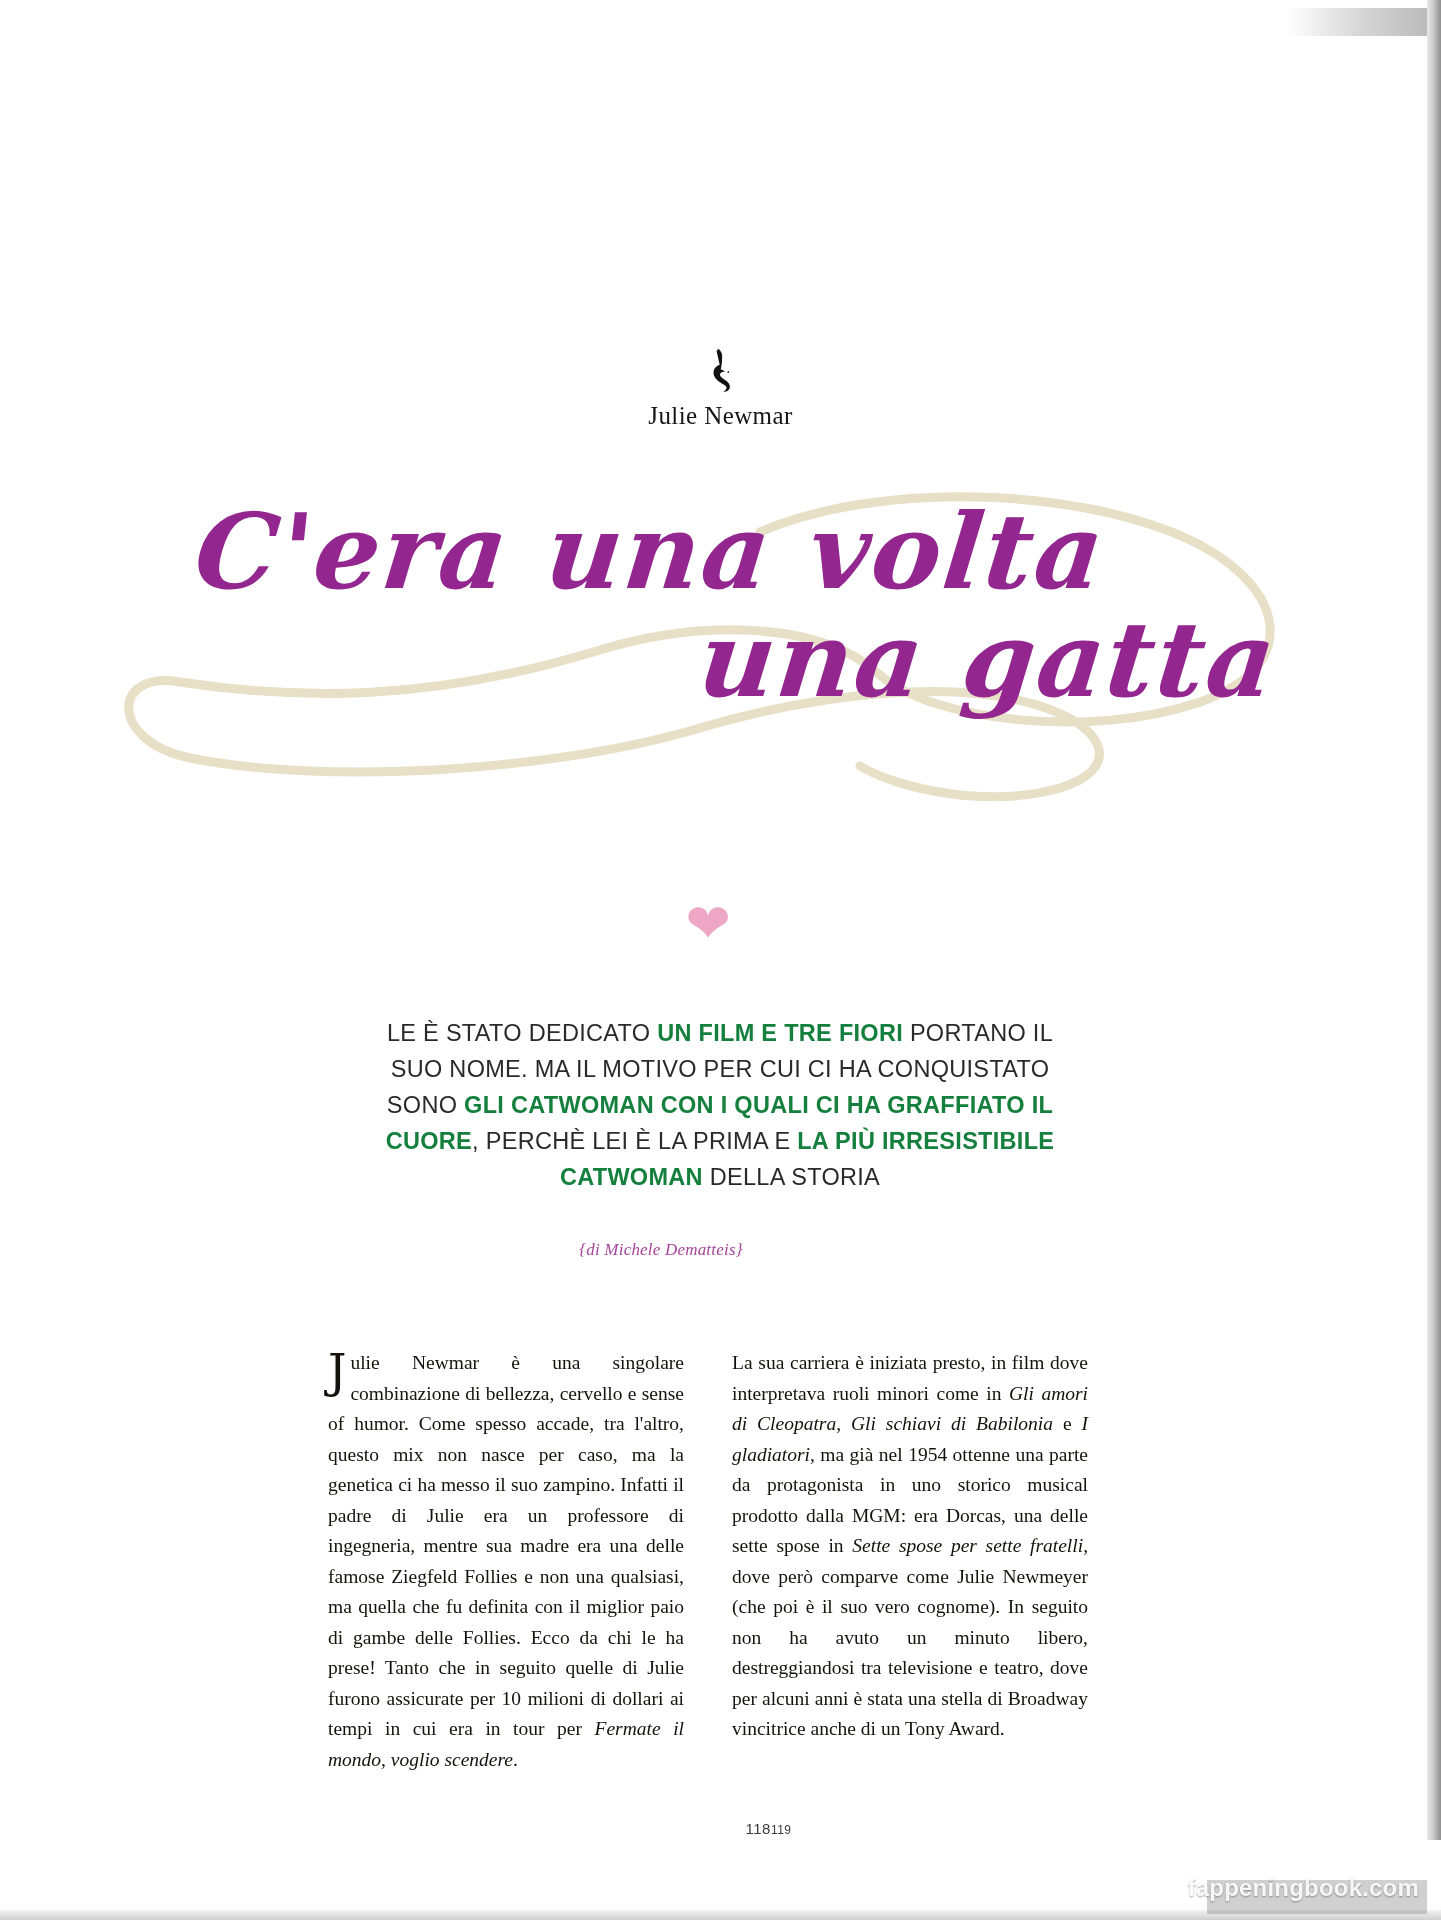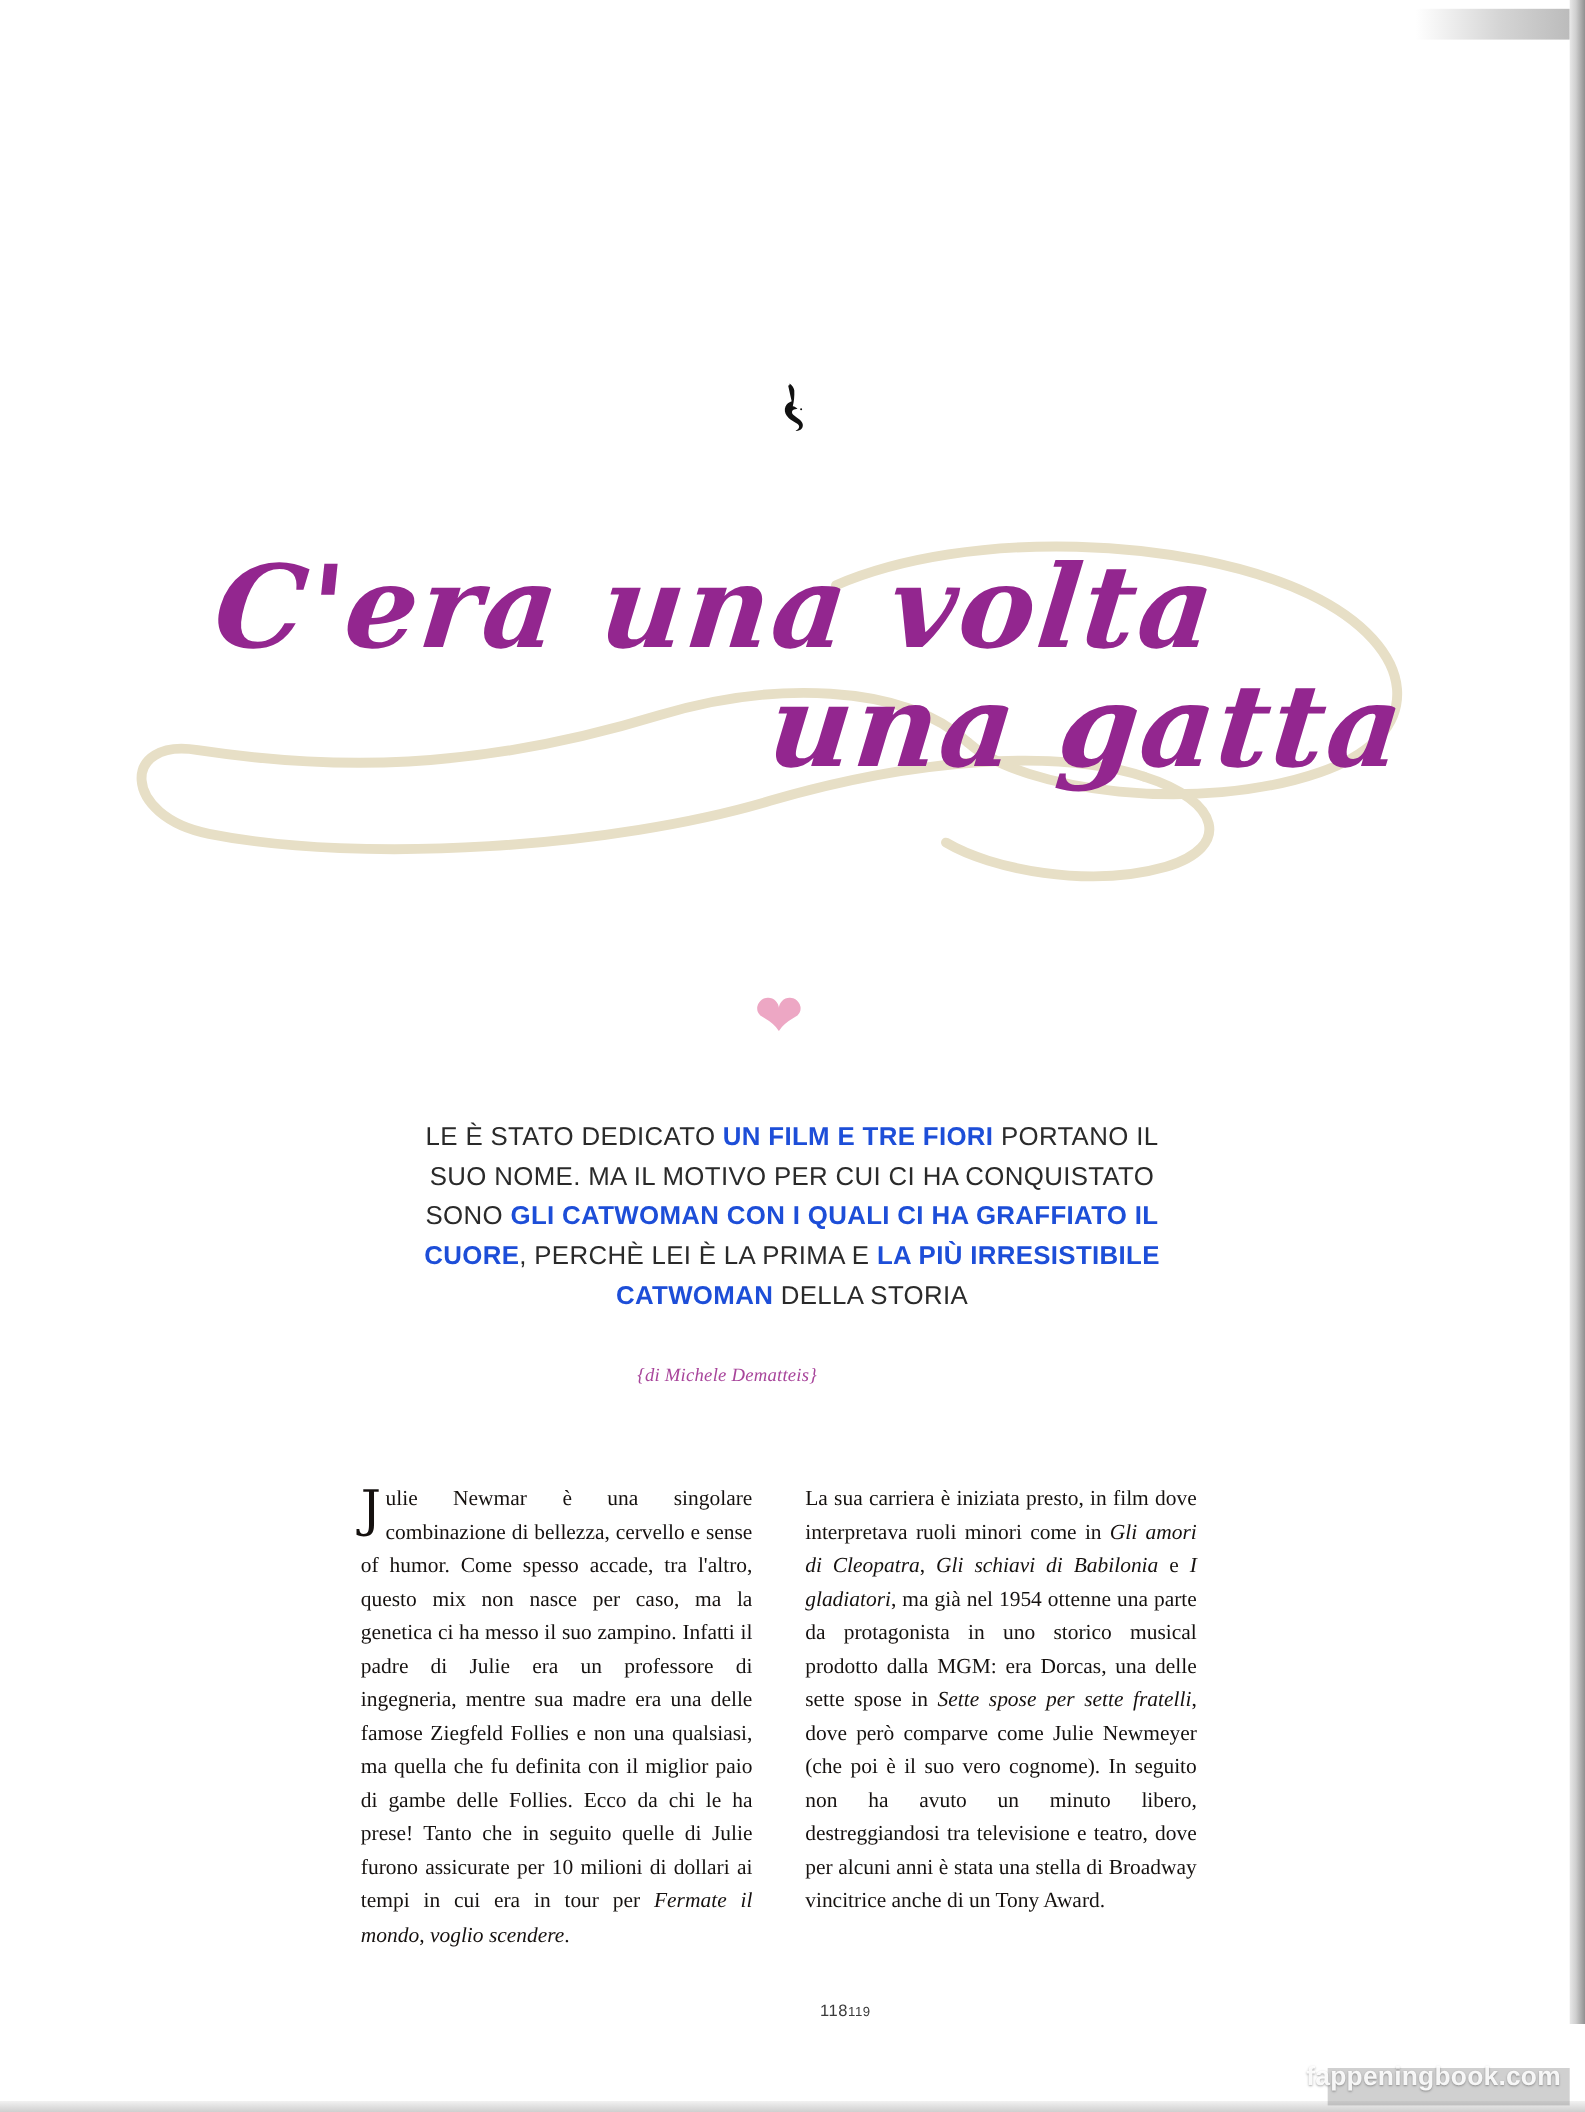--- a/index.html
+++ b/index.html
@@ -136,21 +136,21 @@
     left: 360px;
     top: 1015px;
     width: 720px;
     text-align: center;
     font-family: "Liberation Sans", sans-serif;
     font-size: 23.5px;
     line-height: 36px;
     letter-spacing: 0.3px;
     color: #2a2a2a;
   }
-  .dek b { font-weight: 700; color: #1d4ed8; }
+  .dek b { font-weight: 700; color: #15803d; }
 
   
   .byline {
     position: absolute;
     left: 0;
     top: 1240px;
     width: 1322px;
     text-align: center;
     font-family: "Liberation Serif", serif;
     font-style: italic;
@@ -230,20 +230,21 @@
 
   <div class="corner-smudge"></div>
   <div class="gutter-right"></div>
   <div class="gutter-bottom"></div>
 
   <div class="masthead">
     <svg class="bunny" viewBox="0 0 34 46">
       <path fill="#111111" d="M12.5 2.5c1.2 5.4 2.2 10.1 3.2 14.2-2.6 0.9-4.6 2.6-5.6 4.9-1.2 2.8-0.6 5.7 1 8.2 1.7 2.6 4.4 4.4 6.7 5.6 2.1 1.1 3.6 2 4.3 3.2 0.6 1 0.5 2-0.2 3-0.6 0.9-1.7 1.6-2.8 2 1.6 0.3 3.3 0 4.6-0.9 1.6-1.1 2.4-2.9 2.1-4.8-0.3-1.9-1.6-3.4-3-4.6-1.6-1.3-3.4-2.3-4.8-3.5-1.2-1-2-2-2-3.1 0-1 0.7-1.9 1.8-2.4 1-0.5 2.2-0.6 3.2-0.4-0.9-1.4-2.6-2.3-4.3-2.5 1.1-4.2 1.6-9 1.4-14.4C17.9 4.8 16.2 2.2 13.8 0.6c0.1 0.7 0.1 1.3-0.3 1.7-0.3 0.3-0.7 0.3-1 0.2z"></path>
       <circle fill="#111111" cx="24.3" cy="24.1" r="0.9"></circle>
     </svg>
+    <div class="kicker">Julie Newmar</div>
   </div>
 
   <div class="headline-wrap">
     <svg class="swirl" viewBox="0 0 1441 380">
       <g fill="none" stroke="#e7dfc6" stroke-width="9" stroke-linecap="round">
         <path d="M760 62 C 880 10, 1080 18, 1190 70 C 1290 118, 1300 198, 1200 232 C 1090 270, 930 250, 880 205"></path>
         <path d="M880 205 C 820 150, 700 150, 600 180 C 430 232, 300 230, 180 212 C 110 200, 110 272, 190 288 C 330 316, 560 300, 700 258 C 830 220, 960 210, 1040 236"></path>
         <path d="M1040 236 C 1110 258, 1120 300, 1060 318 C 990 338, 900 320, 860 296"></path>
       </g>
     </svg>

